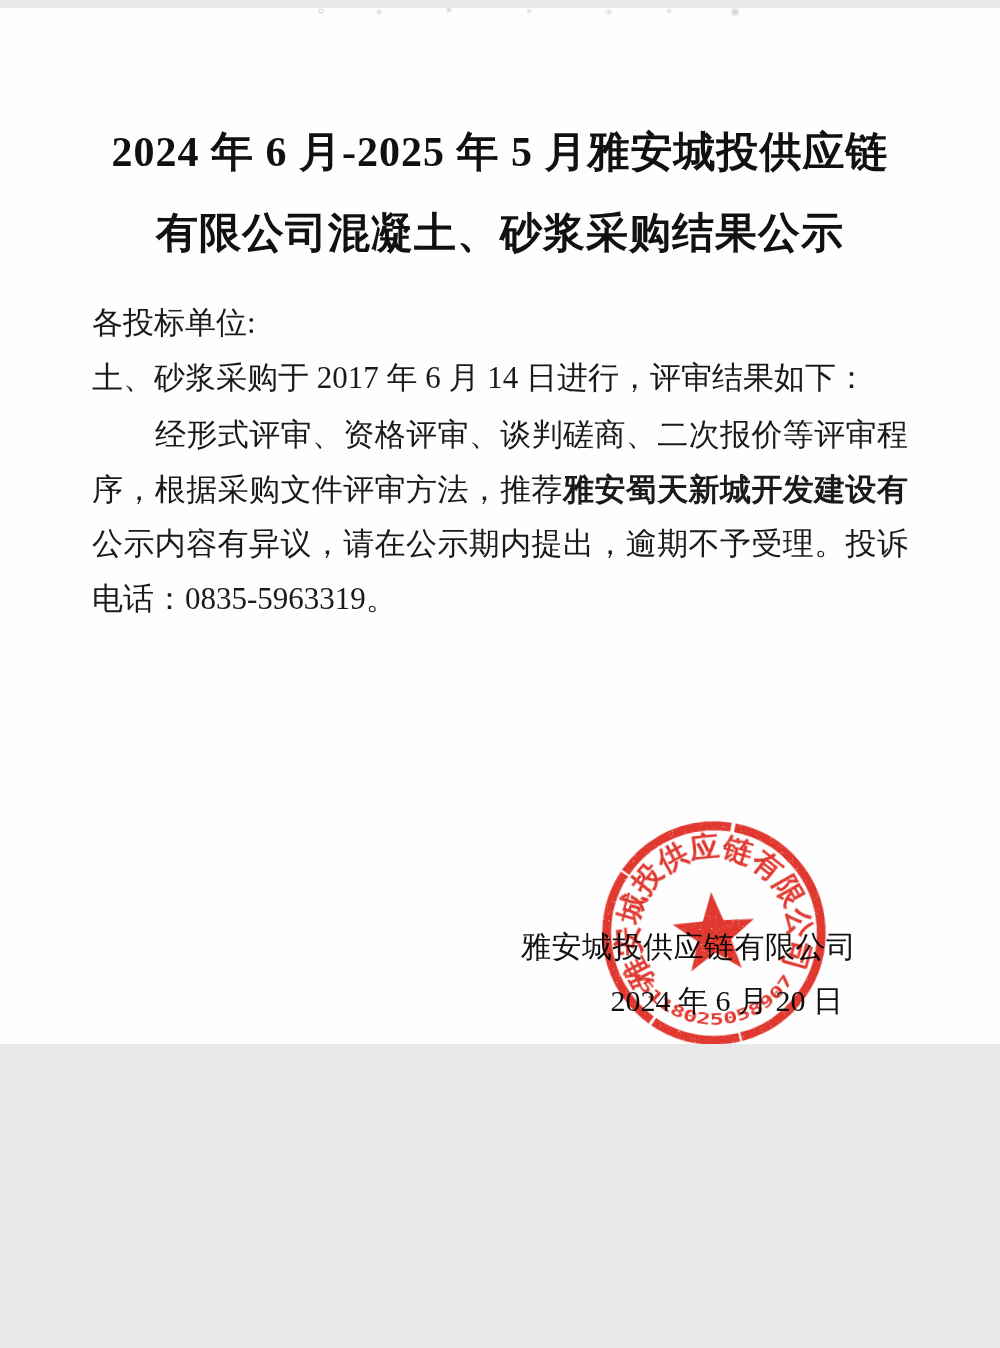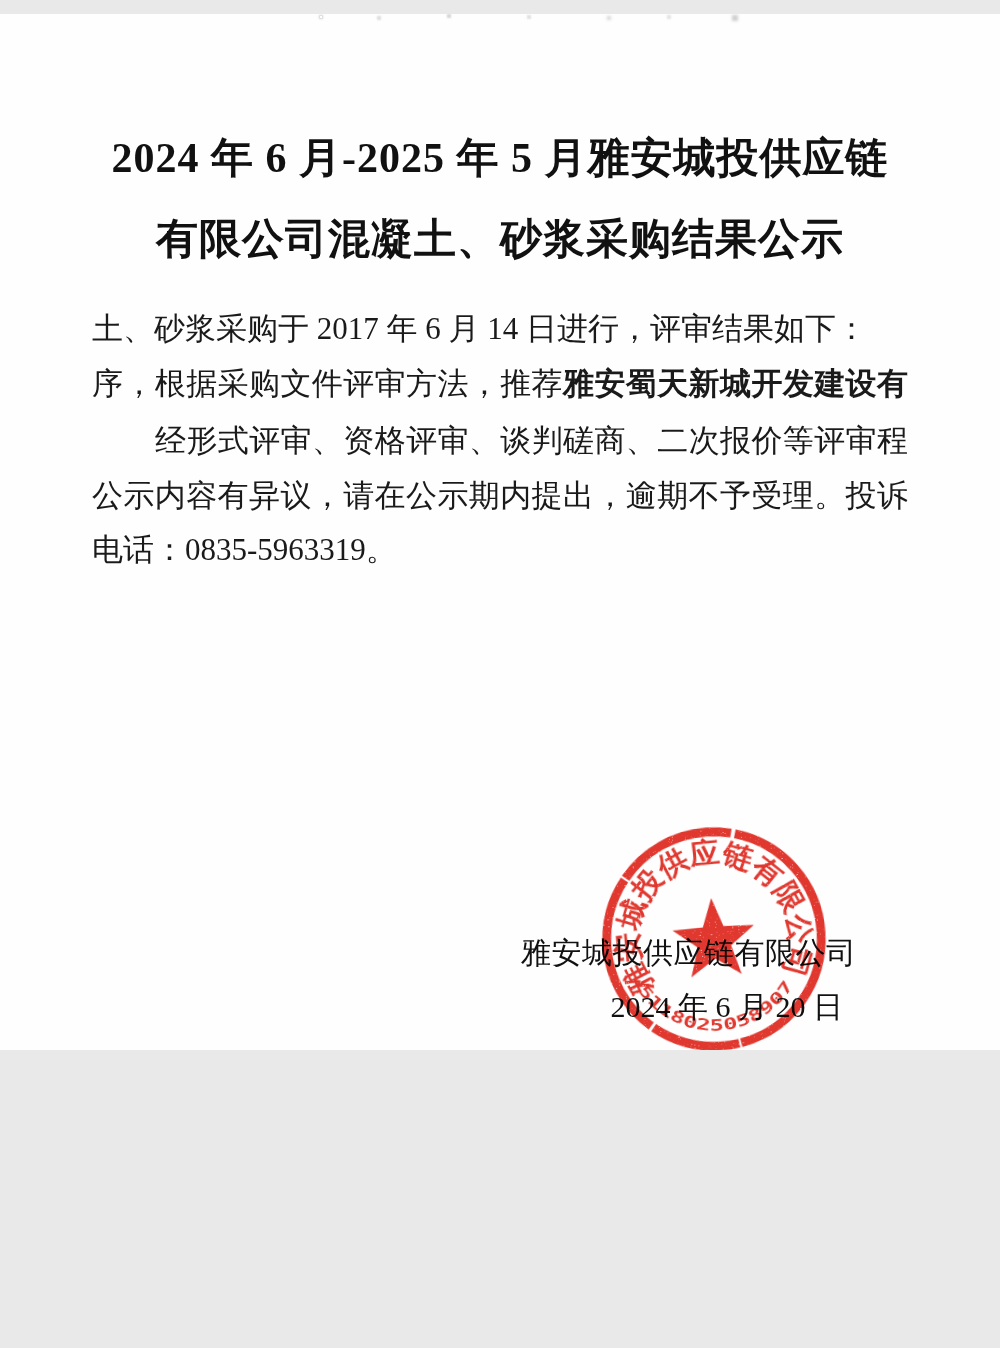--- a/index.html
+++ b/index.html
@@ -1,19 +1,19 @@
 <!DOCTYPE html>
 <html lang="zh"><head>
 <meta charset="utf-8">
 <style>
   html,body{margin:0;padding:0;background:#e9e9e9;}
   .page{
     position:relative;
     width:1000px;height:1036px;
-    margin:14px auto;
+    margin:8px auto;
     background:#fefefe;
     overflow:hidden;
     font-family:"Liberation Serif","DejaVu Serif",serif;
     color:#151515;
   }
   
   .specks{
     position:absolute;top:2px;left:320px;width:2px;height:2px;background:transparent;
     box-shadow:
       0 0 2px 1px rgba(100,105,115,.30),
@@ -78,23 +78,24 @@
 <div class="page">
 
   <div class="specks"></div>
 
   <div class="title">
     <div>2024 年 6 月-2025 年 5 月雅安城投供应链</div>
     <div>有限公司混凝土、砂浆采购结果公示</div>
   </div>
 
   <div class="body-text">
+    <div class="bline">各投标单位:</div>
     <div class="bline">土、砂浆采购于 2017 年 6 月 14 日进行，评审结果如下：</div>
+    <div class="bline just indent gap-sm">经形式评审、资格评审、谈判磋商、二次报价等评审程</div>
     <div class="bline just"><span>序，根据采购文件评审方法，推荐</span><span class="b">雅安蜀天新城开发建设有</span></div>
-    <div class="bline just indent gap-sm">经形式评审、资格评审、谈判磋商、二次报价等评审程</div>
     <div class="bline just">公示内容有异议，请在公示期内提出，逾期不予受理。投诉</div>
     <div class="bline">电话：0835-5963319。</div>
   </div>
 
   <div class="sig-company">雅安城投供应链有限公司</div>
   <div class="sig-date">2024 年 6 月 20 日</div>
 
   <svg class="seal" viewBox="0 0 240 240" xmlns="http://www.w3.org/2000/svg">
     <defs>
       <path id="arcTop" d="M 56.1 164.7 A 78 78 0 1 1 183.9 164.7" fill="none"></path>

